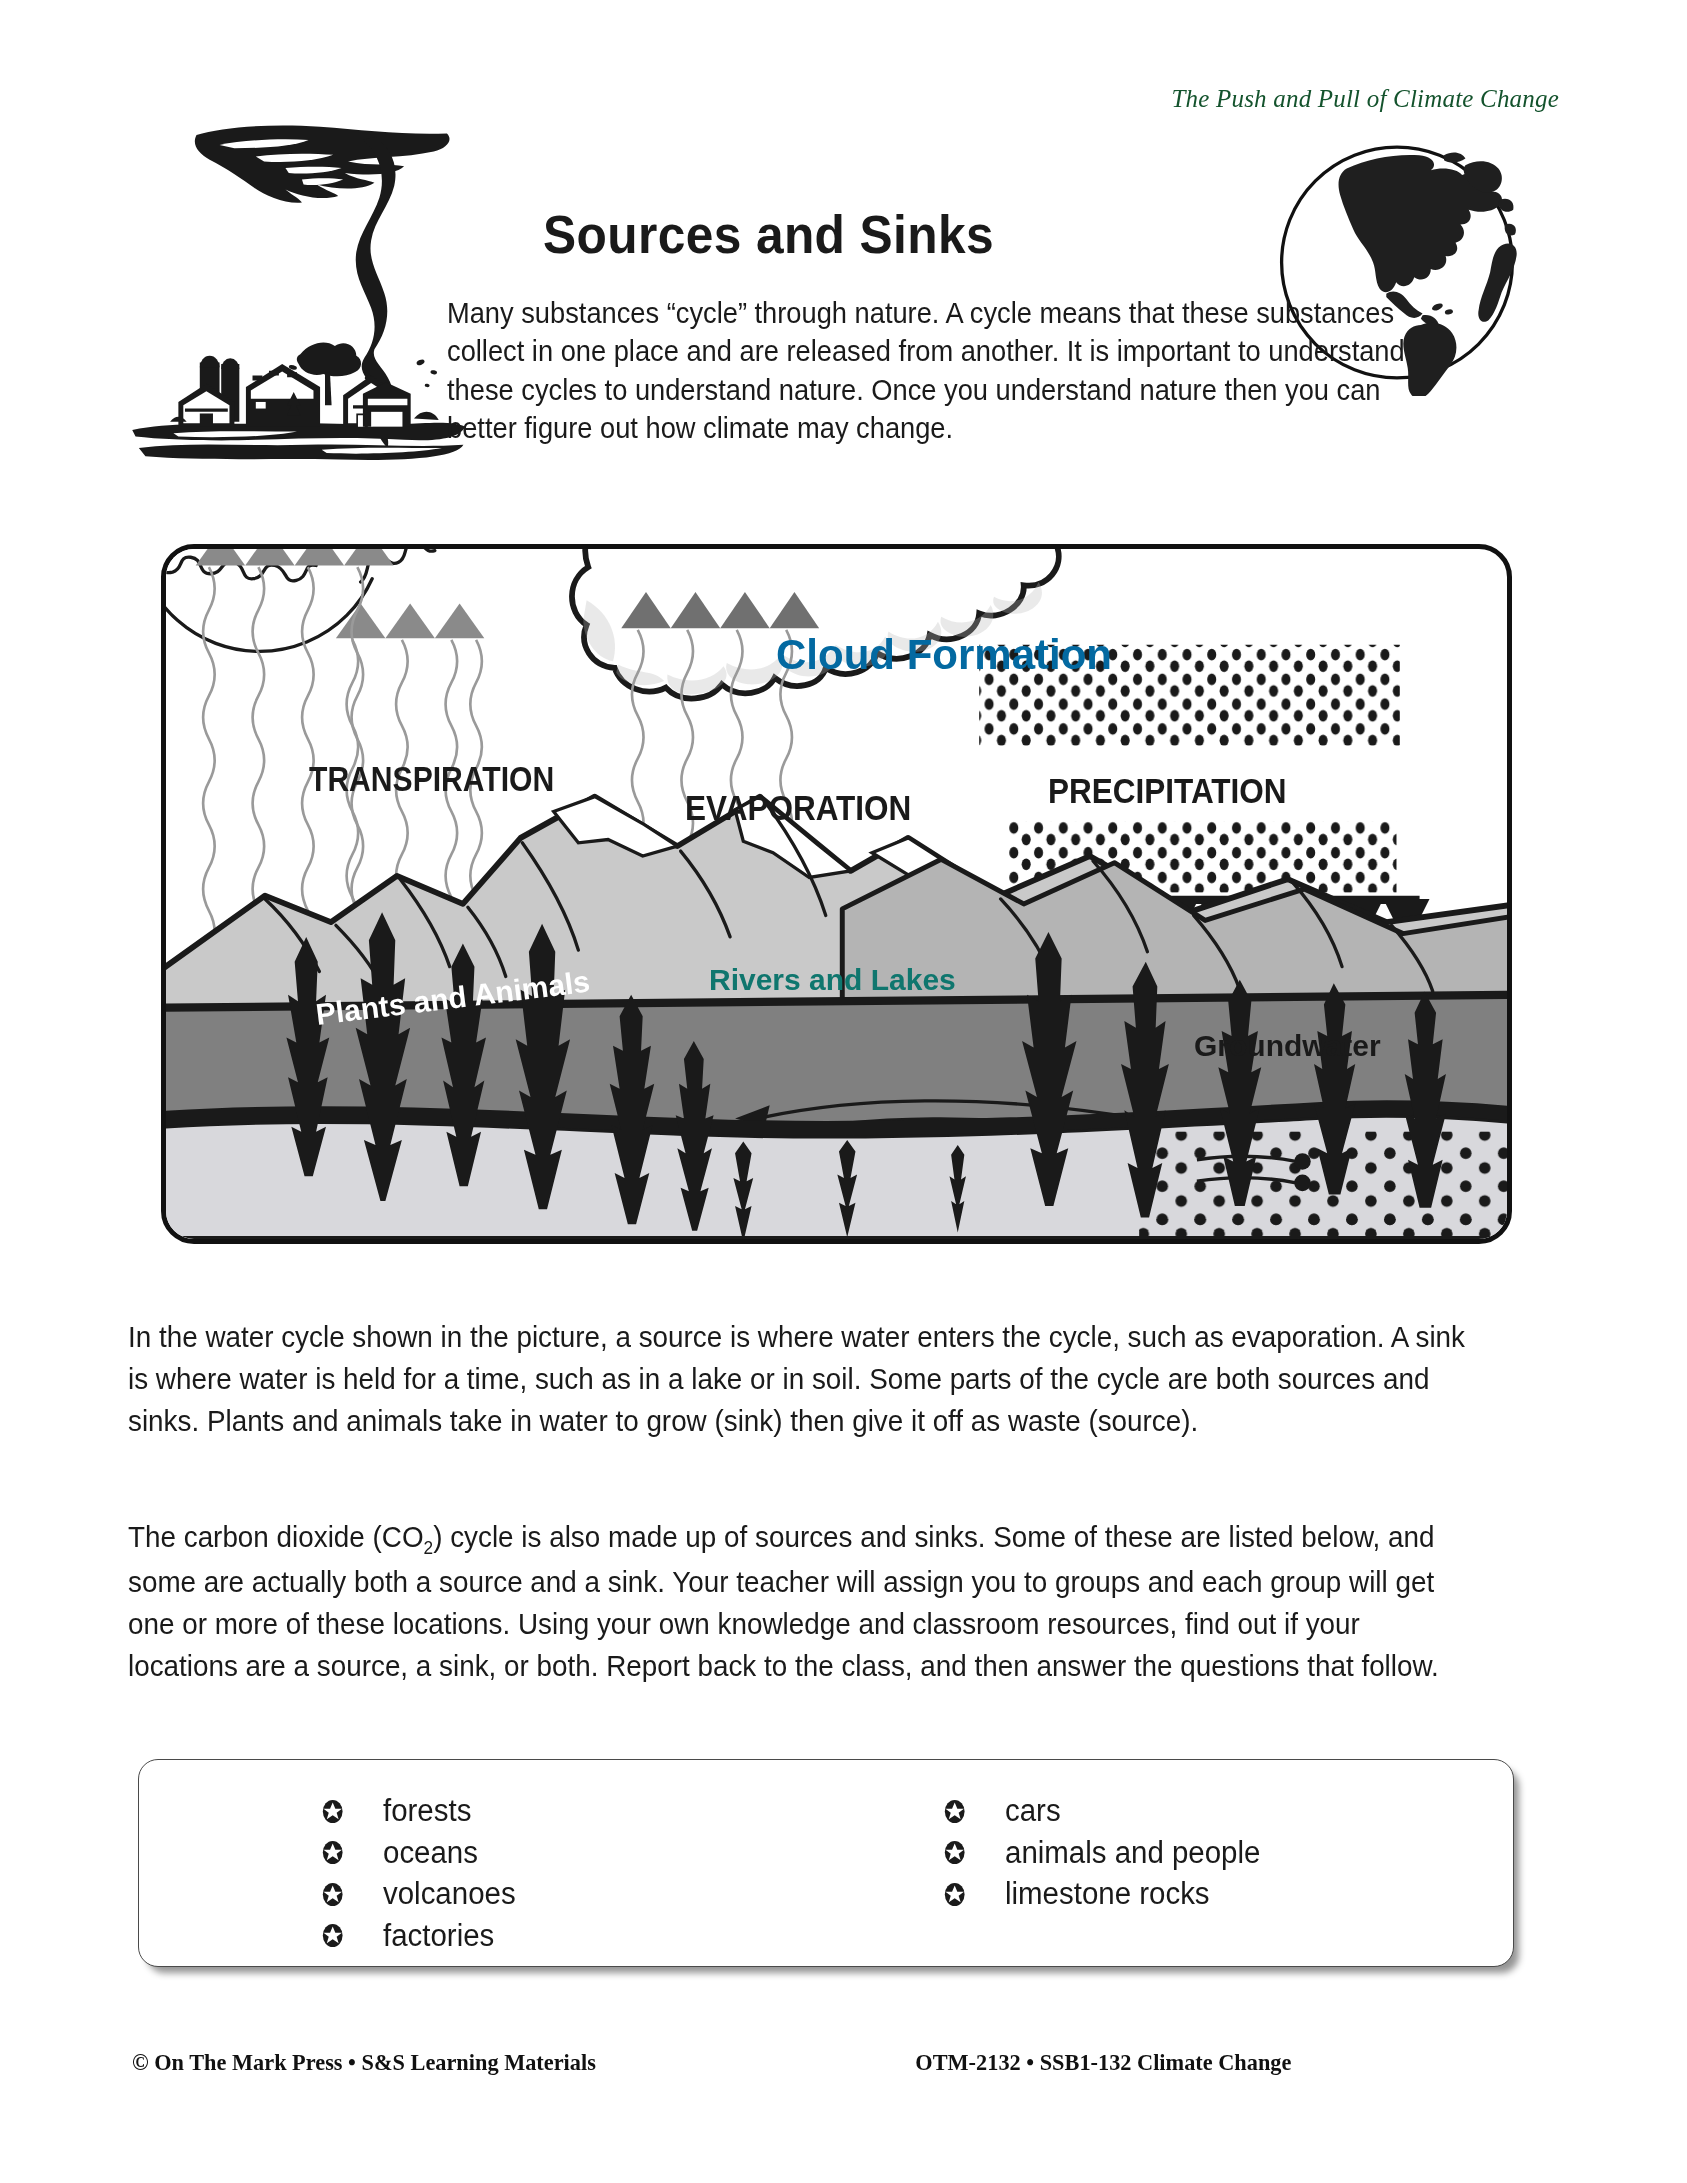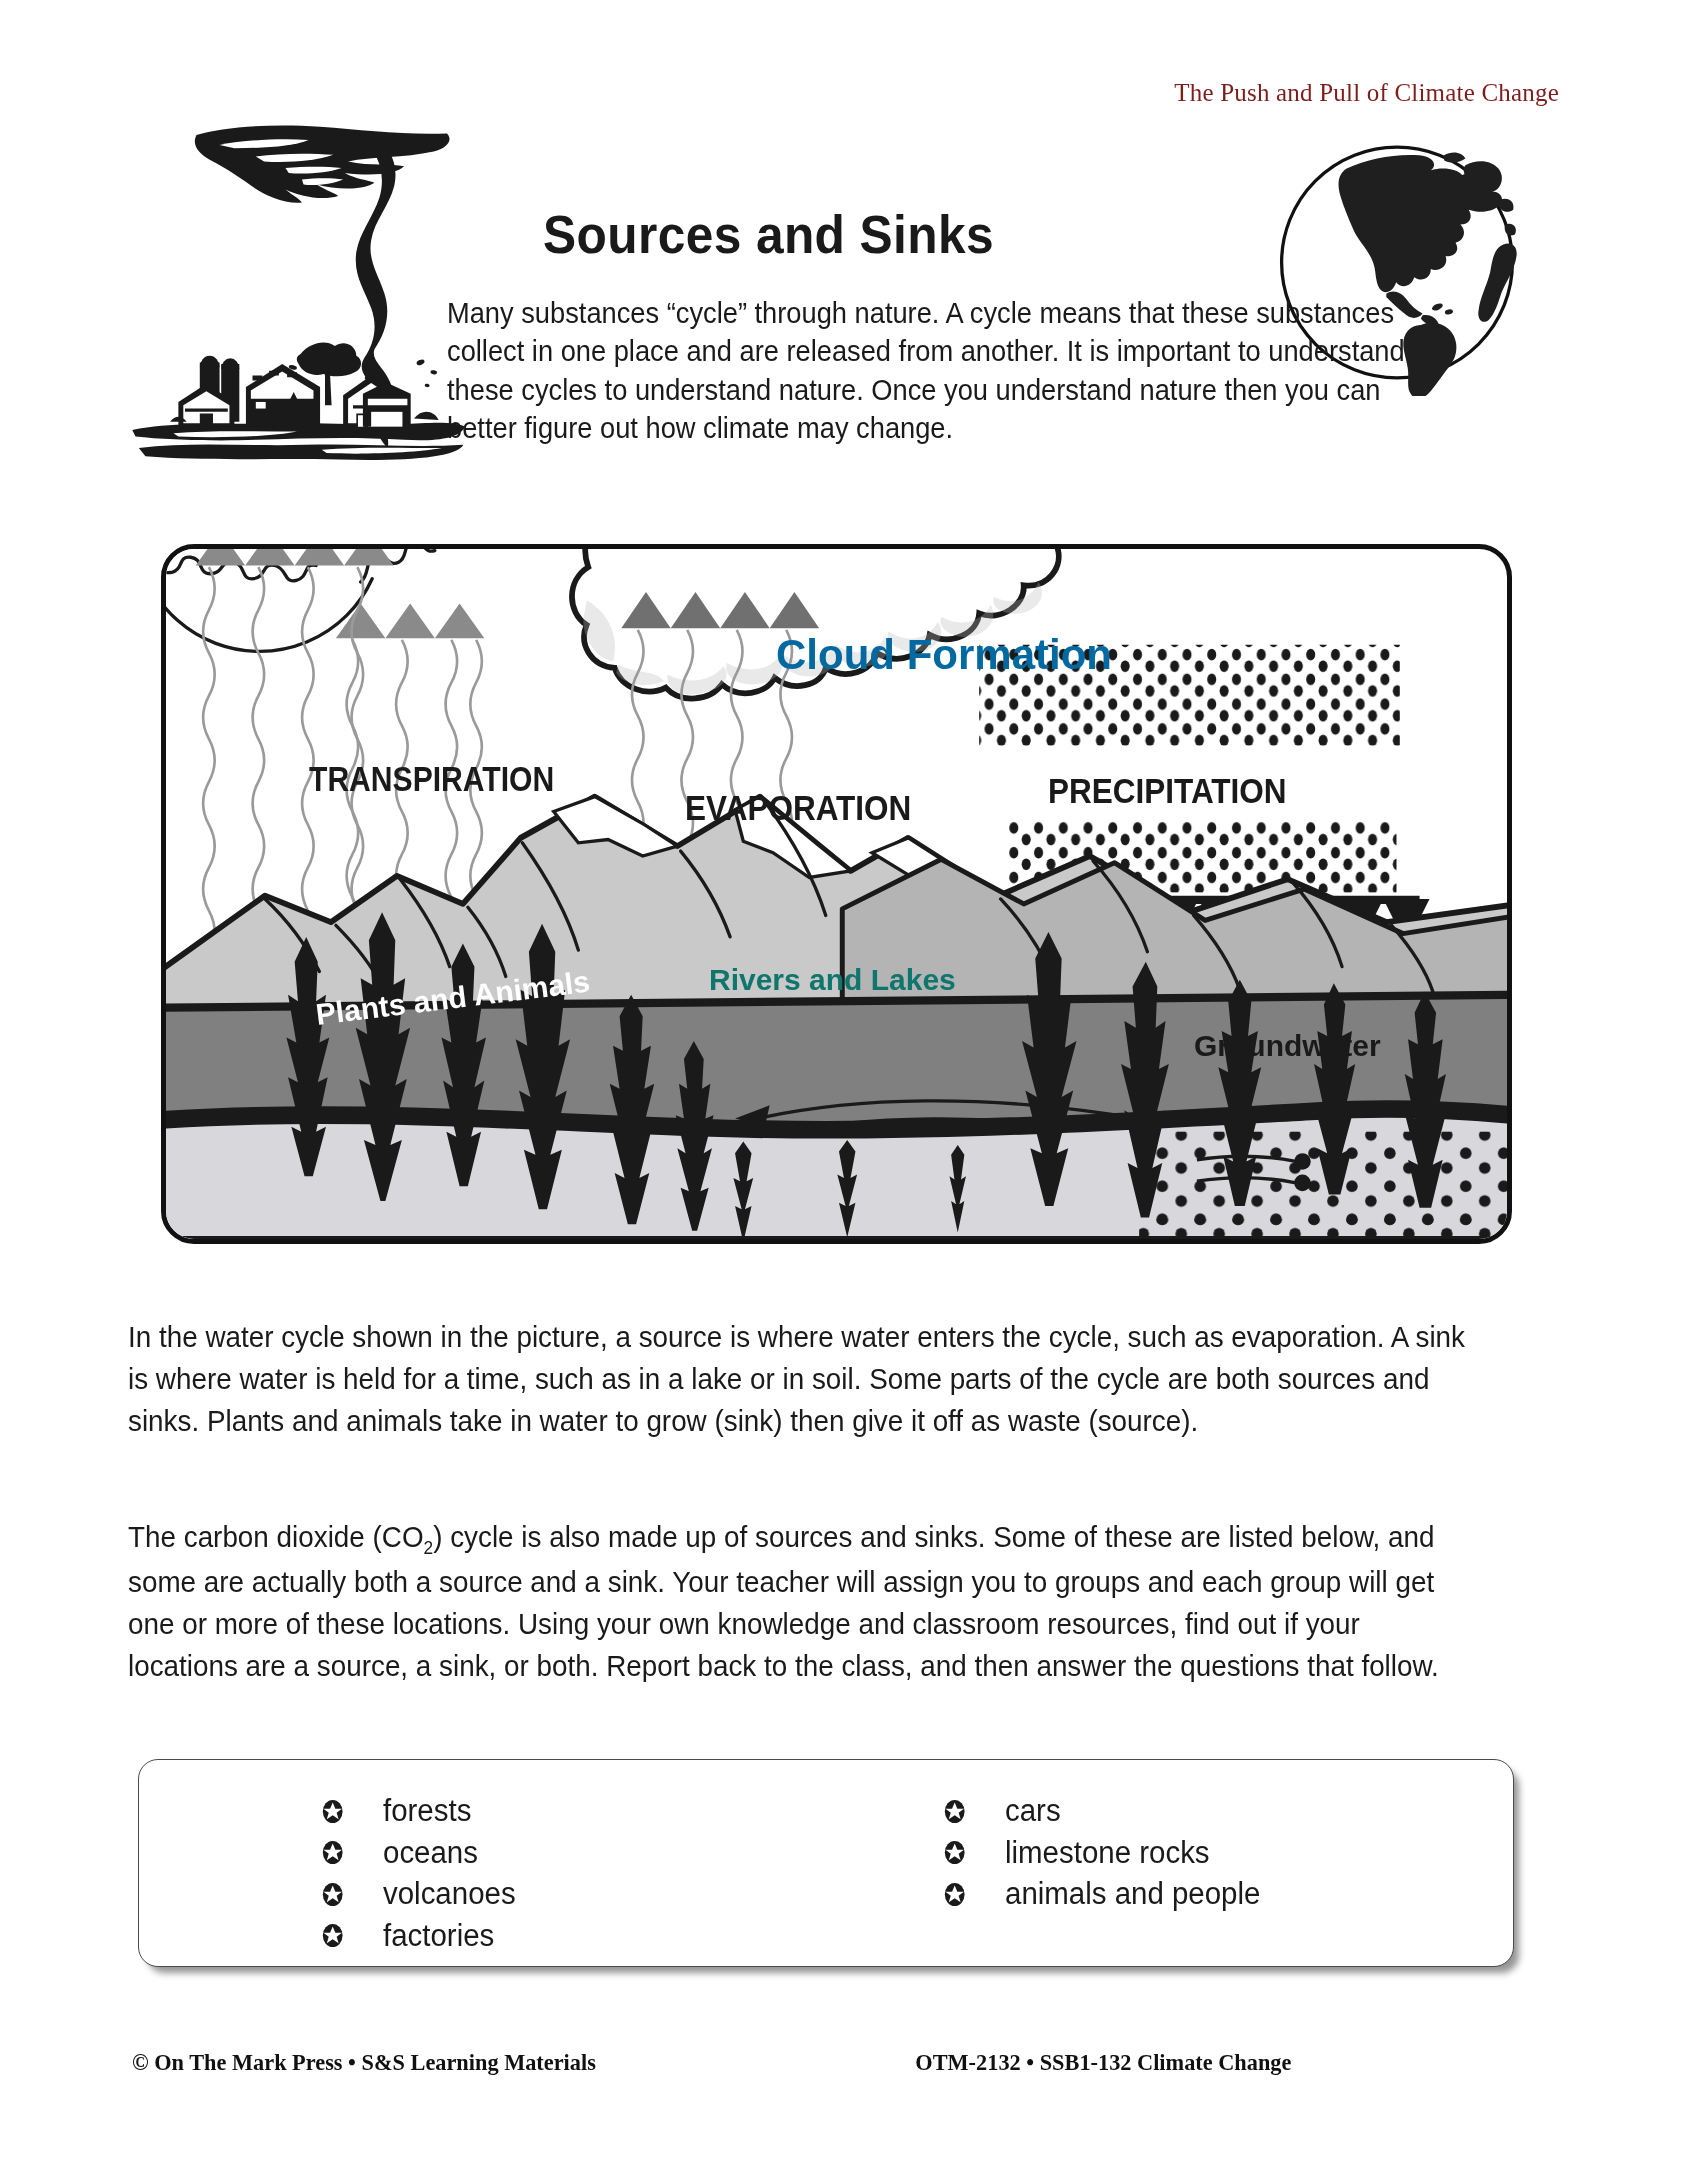--- a/index.html
+++ b/index.html
@@ -12,25 +12,26 @@
     height: 2183px;
     position: relative;
     font-family: "Liberation Sans", sans-serif;
     color: #1a1a1a;
     overflow: hidden;
   }
 
   
   #page-header {
     position: absolute;
-    top: 79px;
+    top: 85px;
     right: 128px;
     font-family: "Liberation Serif", serif;
+    font-style: italic;
     font-size: 25px;
-    color: #7f1d1d;
+    color: #14532d;
     letter-spacing: 0.2px;
   }
 
   
   #title-block {
     position: absolute;
     left: 447px;
     top: 203px;
     width: 824px;
   }
@@ -660,28 +661,28 @@
             <ellipse cx="13" cy="15" rx="12" ry="14" fill="#1a1a1a"></ellipse>
             <polygon points="13,4 16.2,11.6 24.2,11.6 17.8,16.6 20.2,24.4 13,19.6 5.8,24.4 8.2,16.6 1.8,11.6 9.8,11.6" fill="#ffffff"></polygon>
           </svg>
         <span class="location-label">cars</span>
       </div>
       <div class="location-item">
         <svg class="bullet-star" viewBox="0 0 26 30">
             <ellipse cx="13" cy="15" rx="12" ry="14" fill="#1a1a1a"></ellipse>
             <polygon points="13,4 16.2,11.6 24.2,11.6 17.8,16.6 20.2,24.4 13,19.6 5.8,24.4 8.2,16.6 1.8,11.6 9.8,11.6" fill="#ffffff"></polygon>
           </svg>
-        <span class="location-label">limestone rocks</span>
+        <span class="location-label">animals and people</span>
       </div>
       <div class="location-item">
         <svg class="bullet-star" viewBox="0 0 26 30">
             <ellipse cx="13" cy="15" rx="12" ry="14" fill="#1a1a1a"></ellipse>
             <polygon points="13,4 16.2,11.6 24.2,11.6 17.8,16.6 20.2,24.4 13,19.6 5.8,24.4 8.2,16.6 1.8,11.6 9.8,11.6" fill="#ffffff"></polygon>
           </svg>
-        <span class="location-label">animals and people</span>
+        <span class="location-label">limestone rocks</span>
       </div>
     </div>
 
   </div>
 </div>
 
 <div id="page-footer">
   <div id="footer-left">© On The Mark Press • S&amp;S Learning Materials</div>
   <div id="footer-right">OTM-2132 • SSB1-132 Climate Change</div>
 </div>

